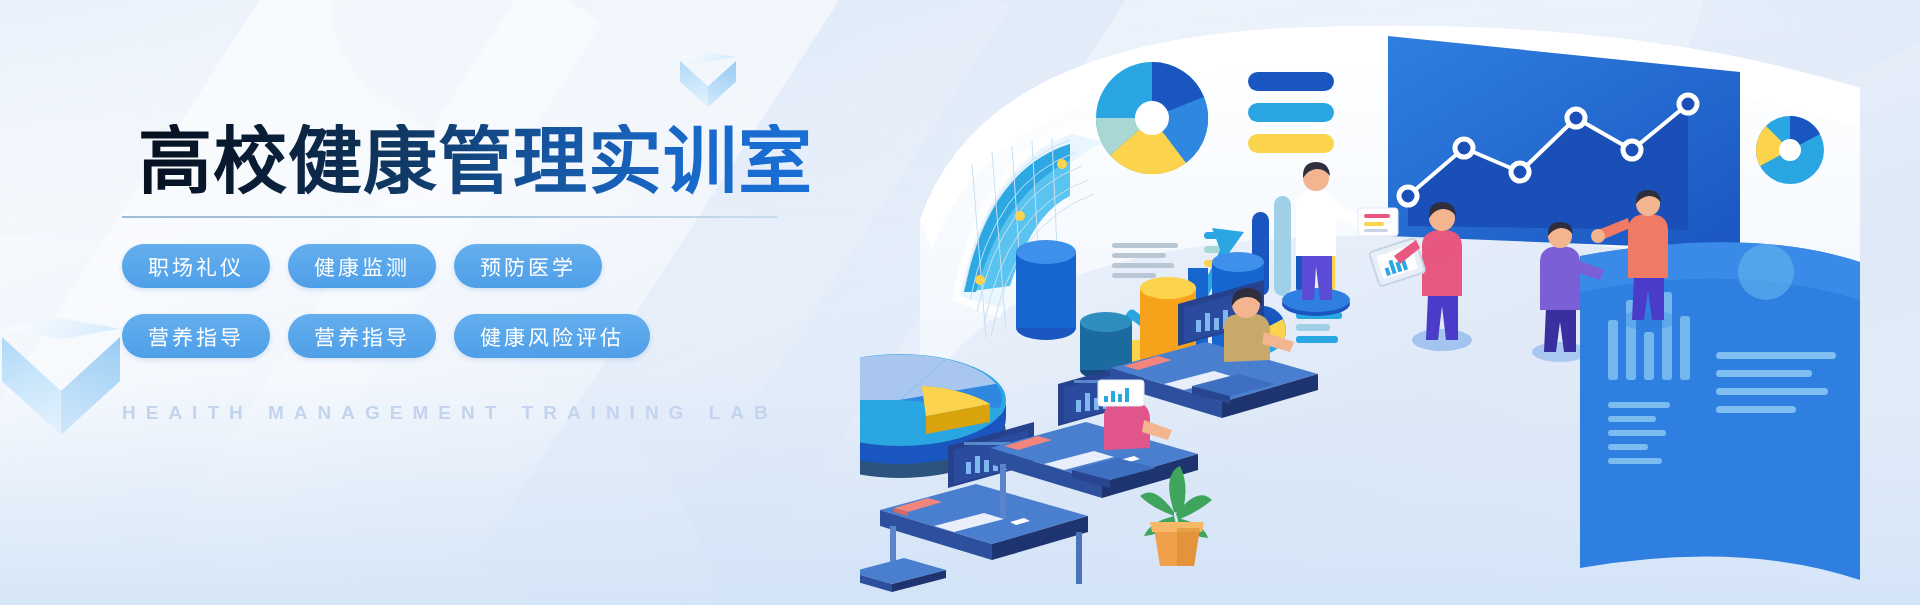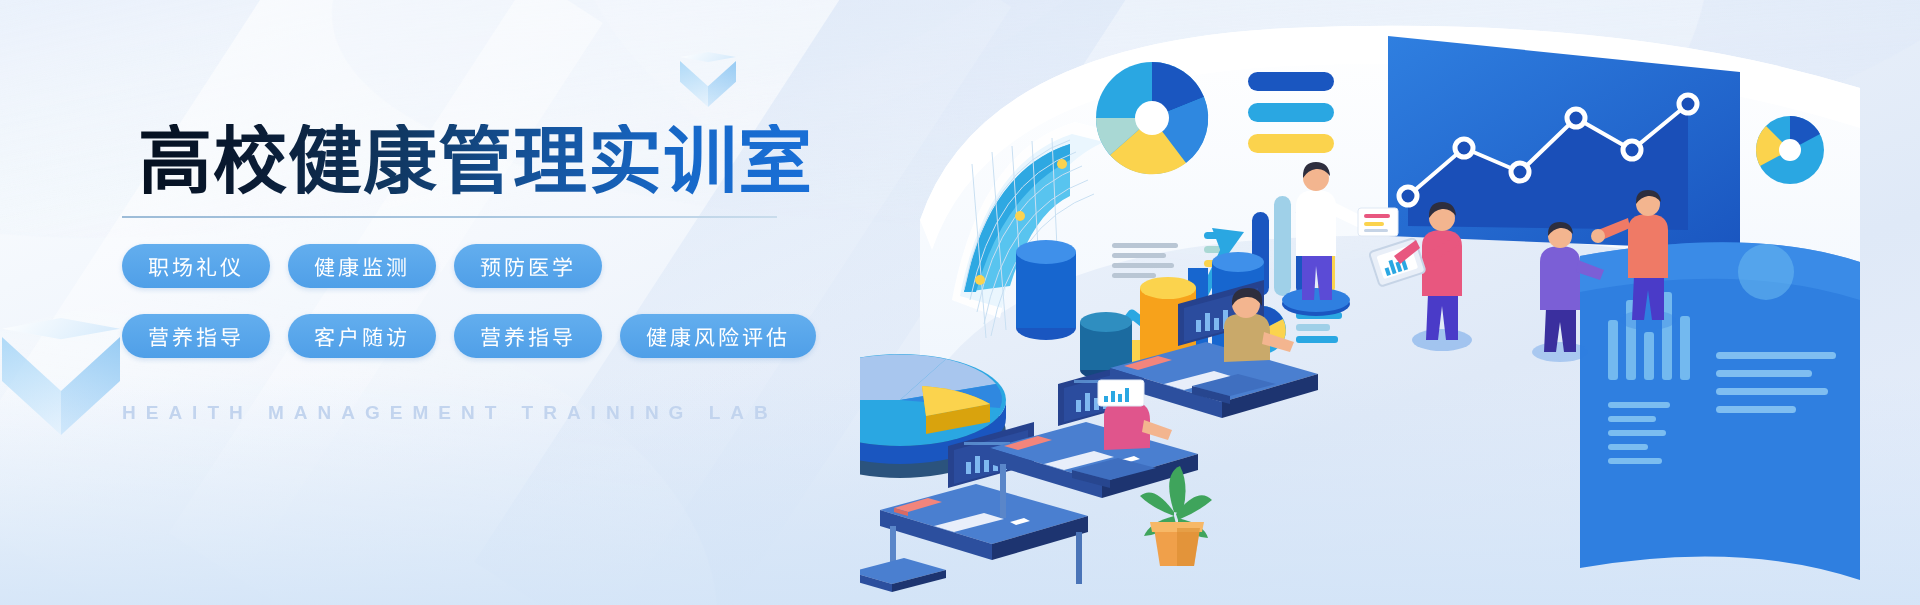--- a/index.html
+++ b/index.html
@@ -488,21 +488,20 @@
     <div class="rule"></div>
 
     <div class="tag-row">
       <span class="tag">职场礼仪</span>
       <span class="tag">健康监测</span>
       <span class="tag">预防医学</span>
     </div>
 
     <div class="tag-row">
       <span class="tag">营养指导</span>
-      <span class="tag">客户随访</span>
       <span class="tag">营养指导</span>
       <span class="tag">健康风险评估</span>
     </div>
 
     <div class="subtitle">HEAITH MANAGEMENT TRAINING LAB</div>
   </div>
 
 </div>
 
 </body></html>

